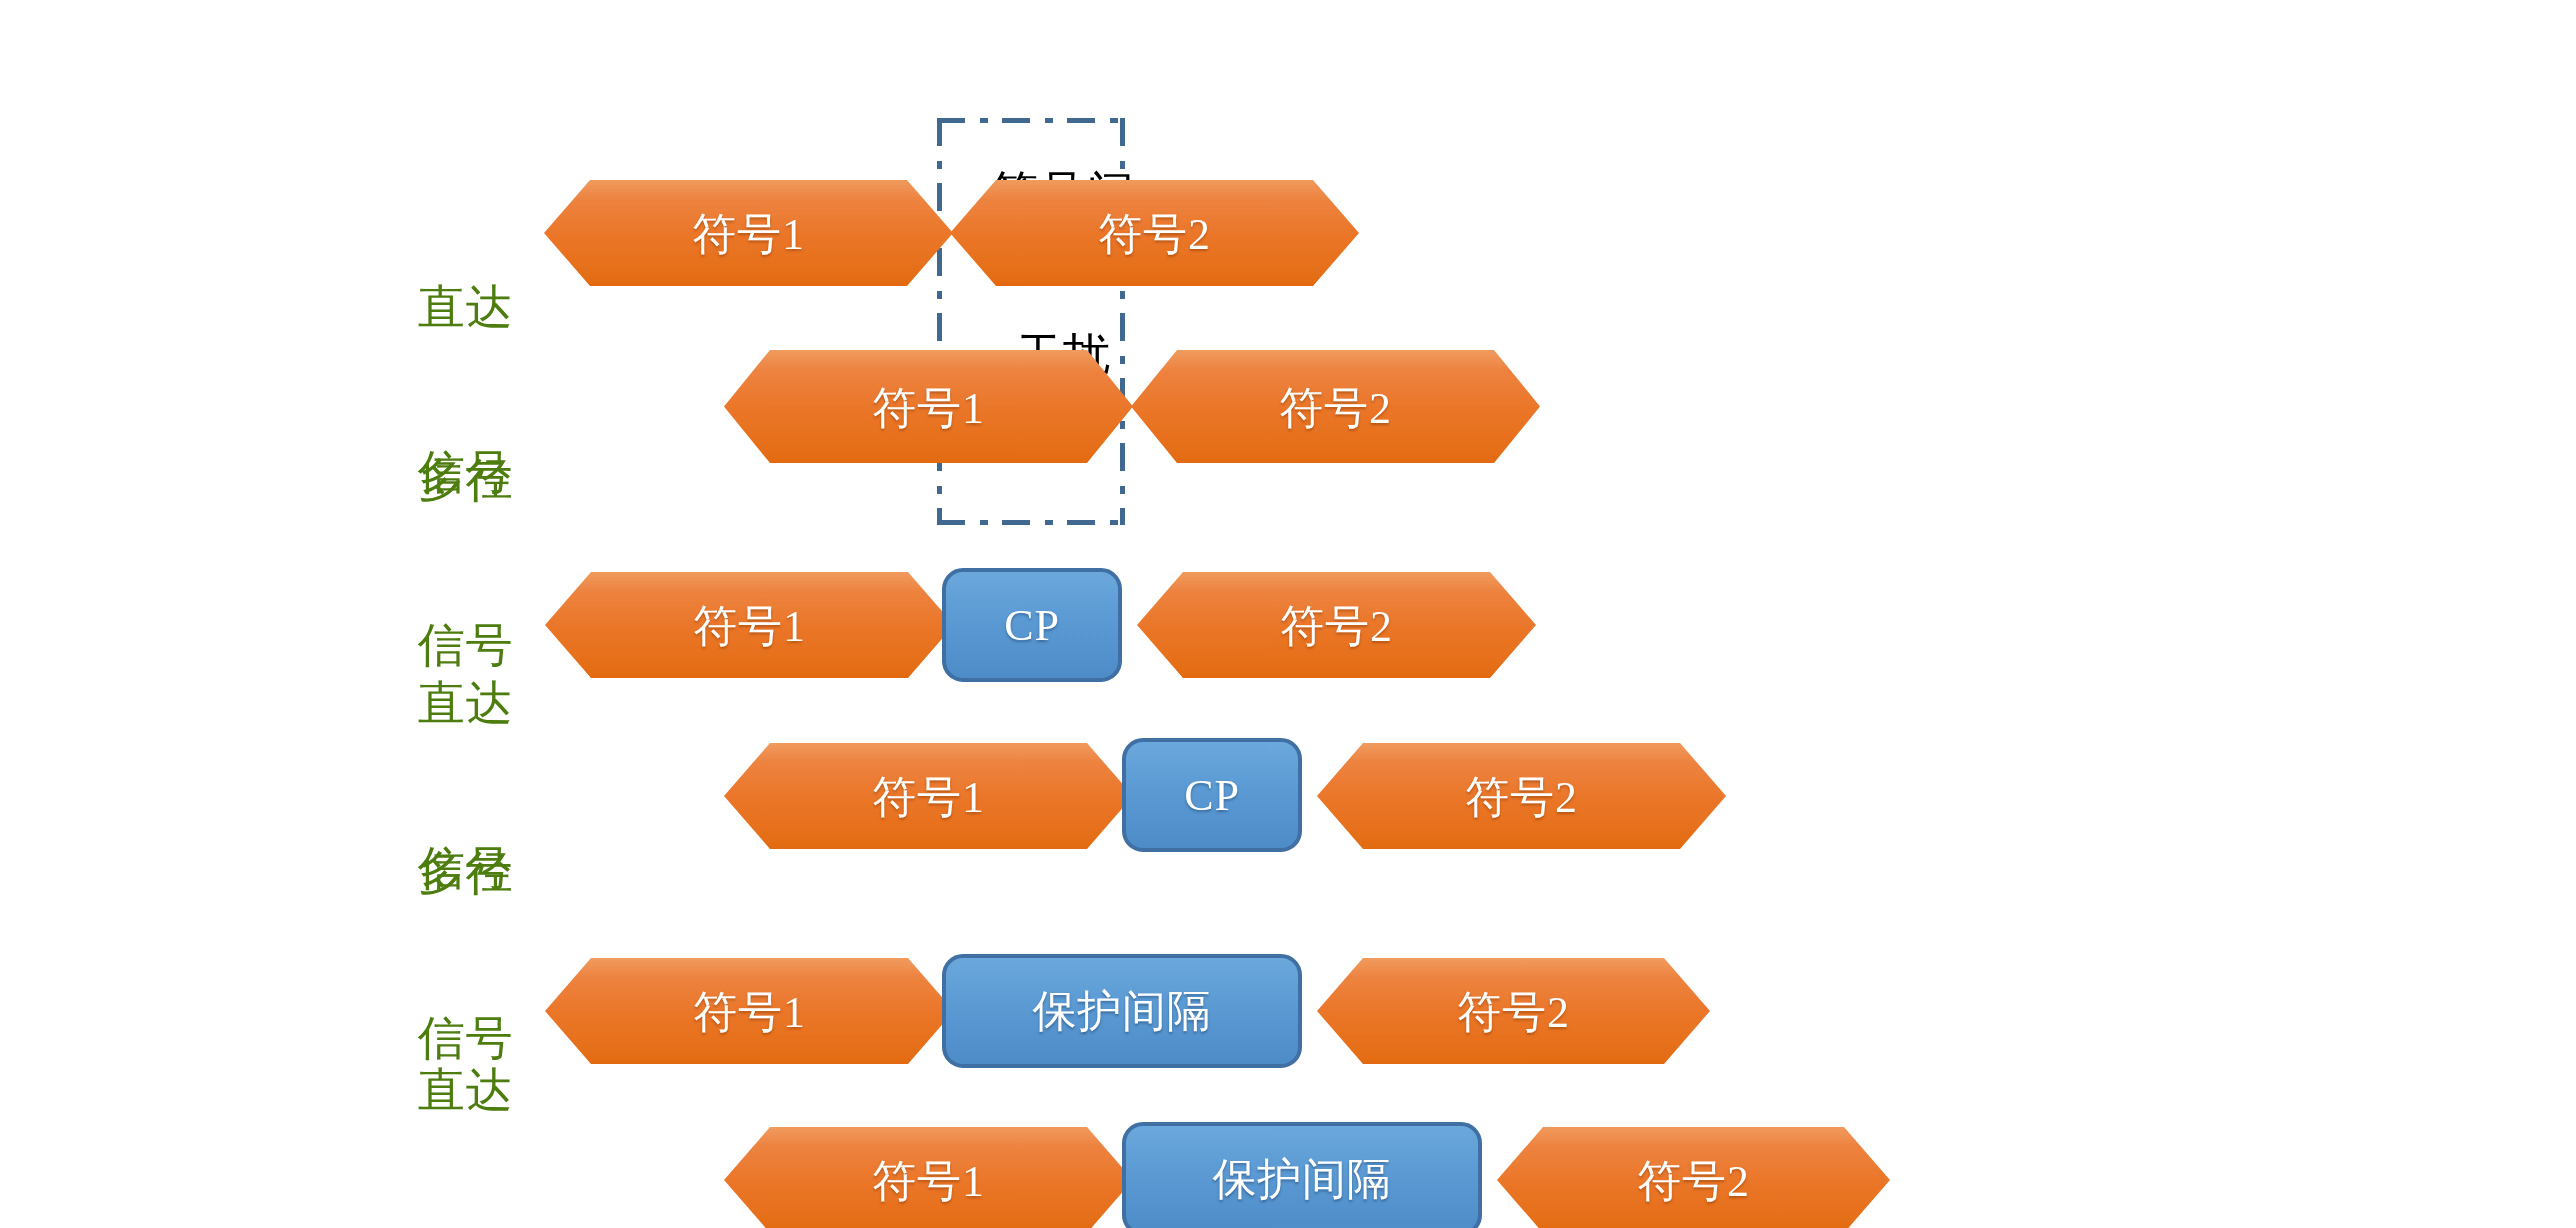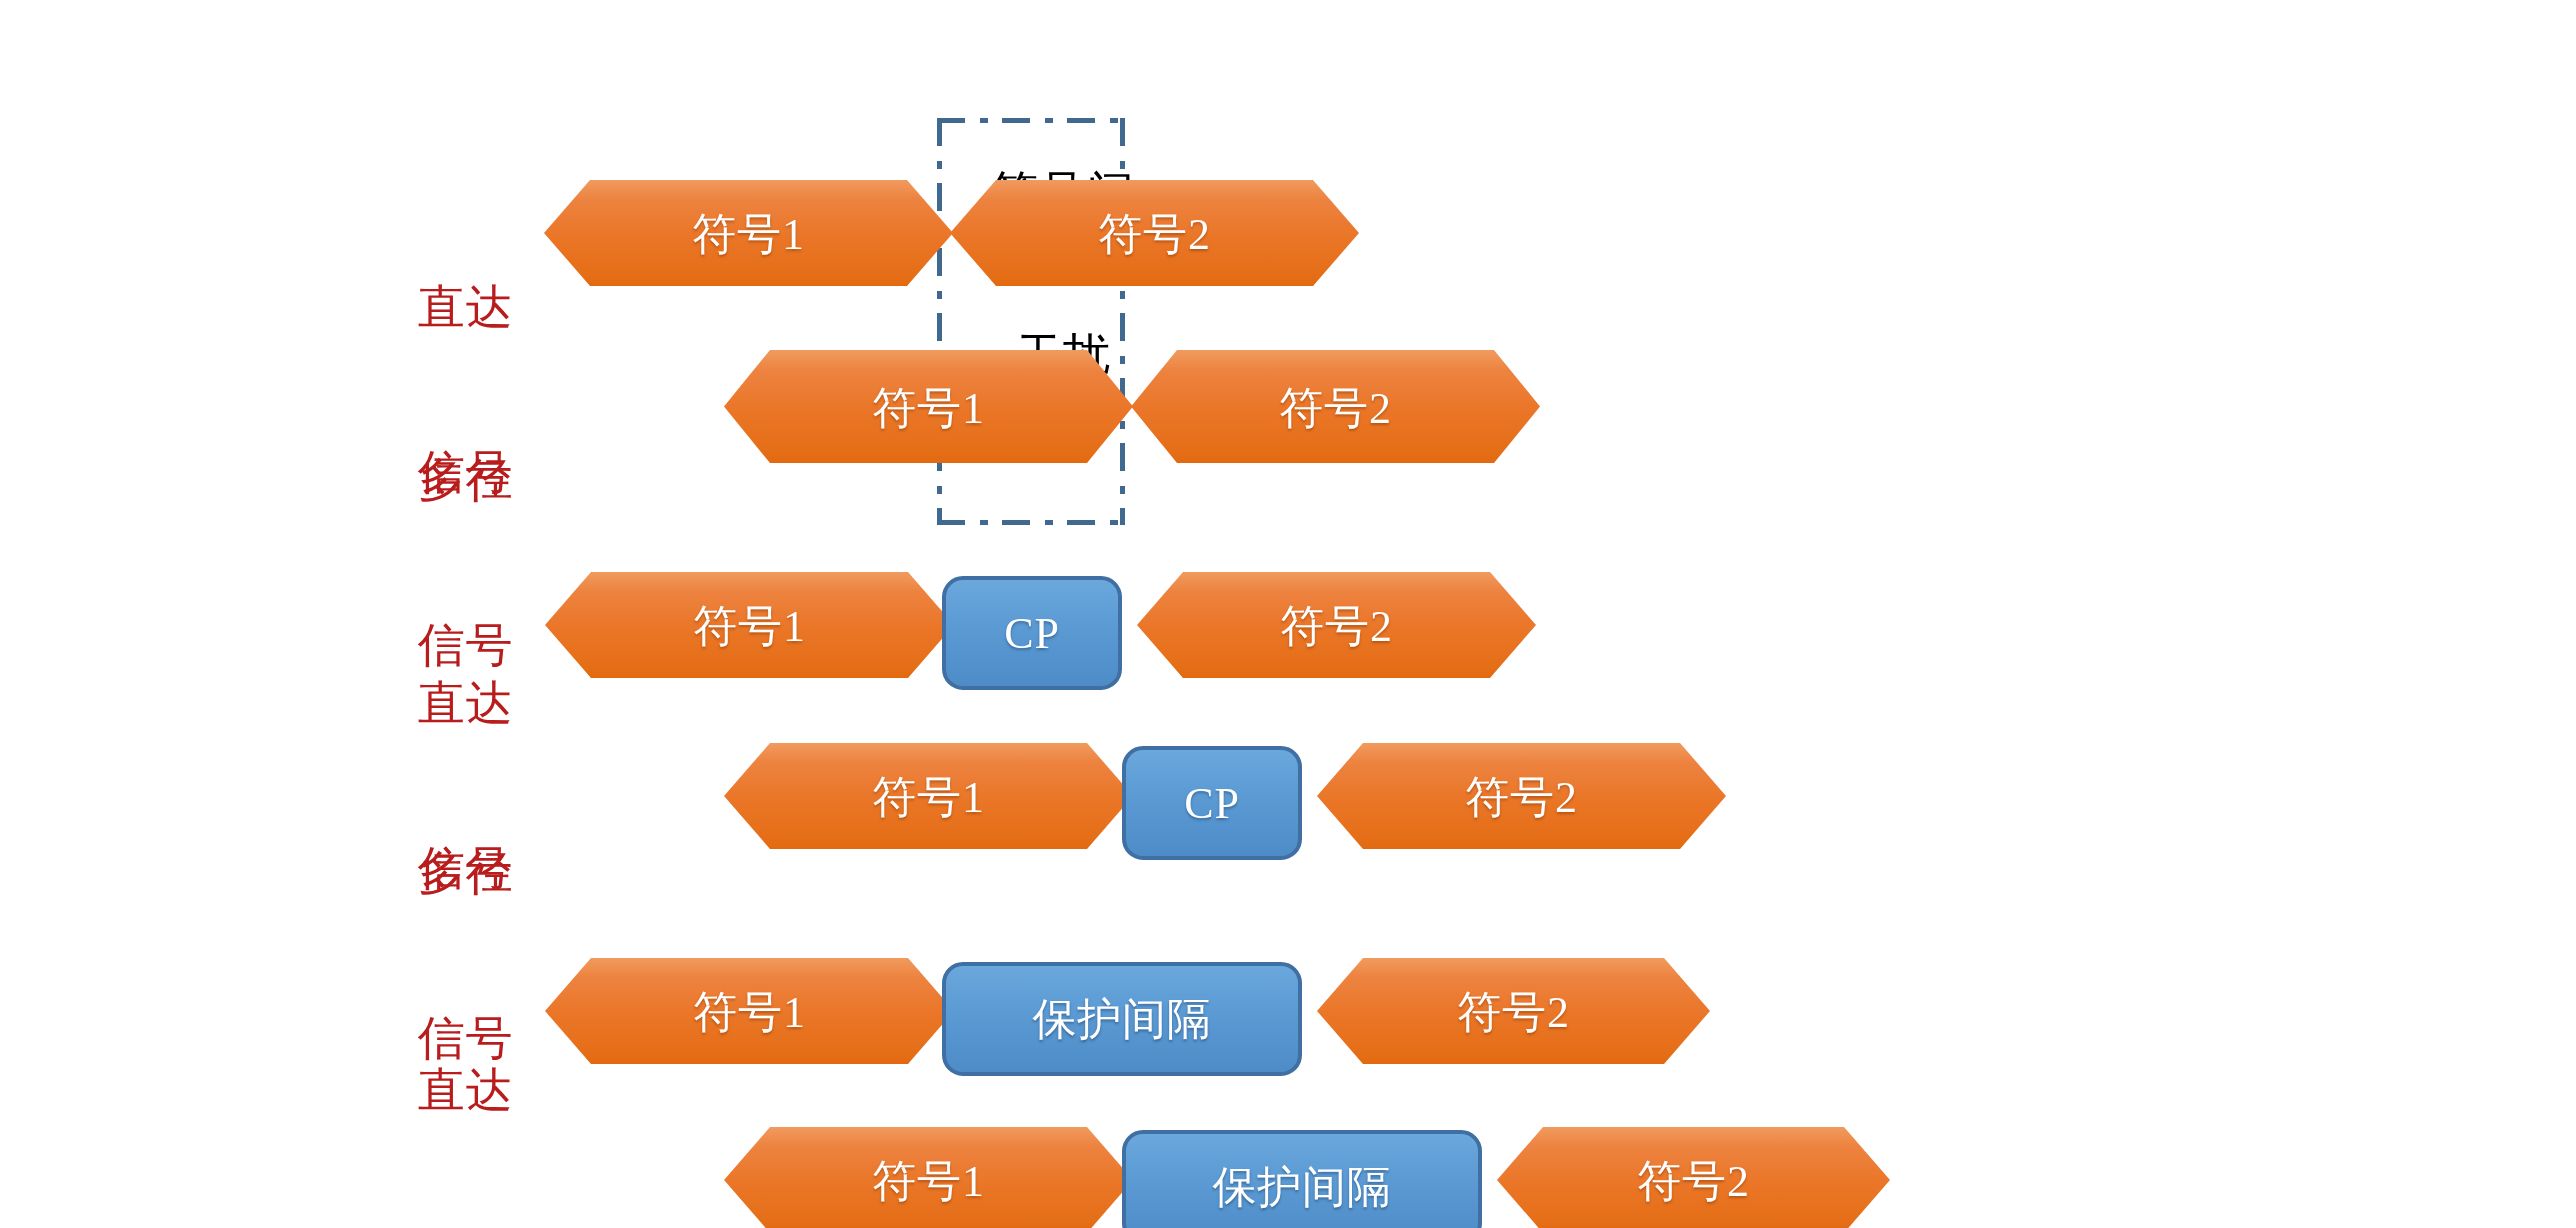--- a/index.html
+++ b/index.html
@@ -20,21 +20,21 @@
     white-space:pre;
     letter-spacing:0.8px;
   }
 
   
   .row-label{
     position:absolute;
     text-align:center;
     font-size:47px;
     line-height:1.17;
-    color:#b91c1c;
+    color:#4d7c0f;
     white-space:pre;
     letter-spacing:0.8px;
   }
 
   
   .side-caption{
     position:absolute;
     font-size:46px;
     color:#000;
     white-space:pre;
@@ -62,21 +62,20 @@
     position:absolute;
     display:flex;align-items:center;justify-content:center;
     color:#ffffff;
     font-size:44px;
     letter-spacing:0.8px;
     text-shadow:0 1.6px 2.5px rgba(20,50,90,.45);
     background:linear-gradient(to bottom,#6AA8DC 0%,#5C9BD4 40%,#4E8CC8 100%);
     border:4.1px solid #3F6FA3;
     border-radius:21px;
     box-sizing:border-box;
-    margin-top:8px;
   }
   .bluebox .btext{position:relative;top:0.8px;}
 
   
   .isi-box{
     position:absolute;
     box-sizing:border-box;
     border:4.9px dashed #41688F;
     background:transparent;
   }

